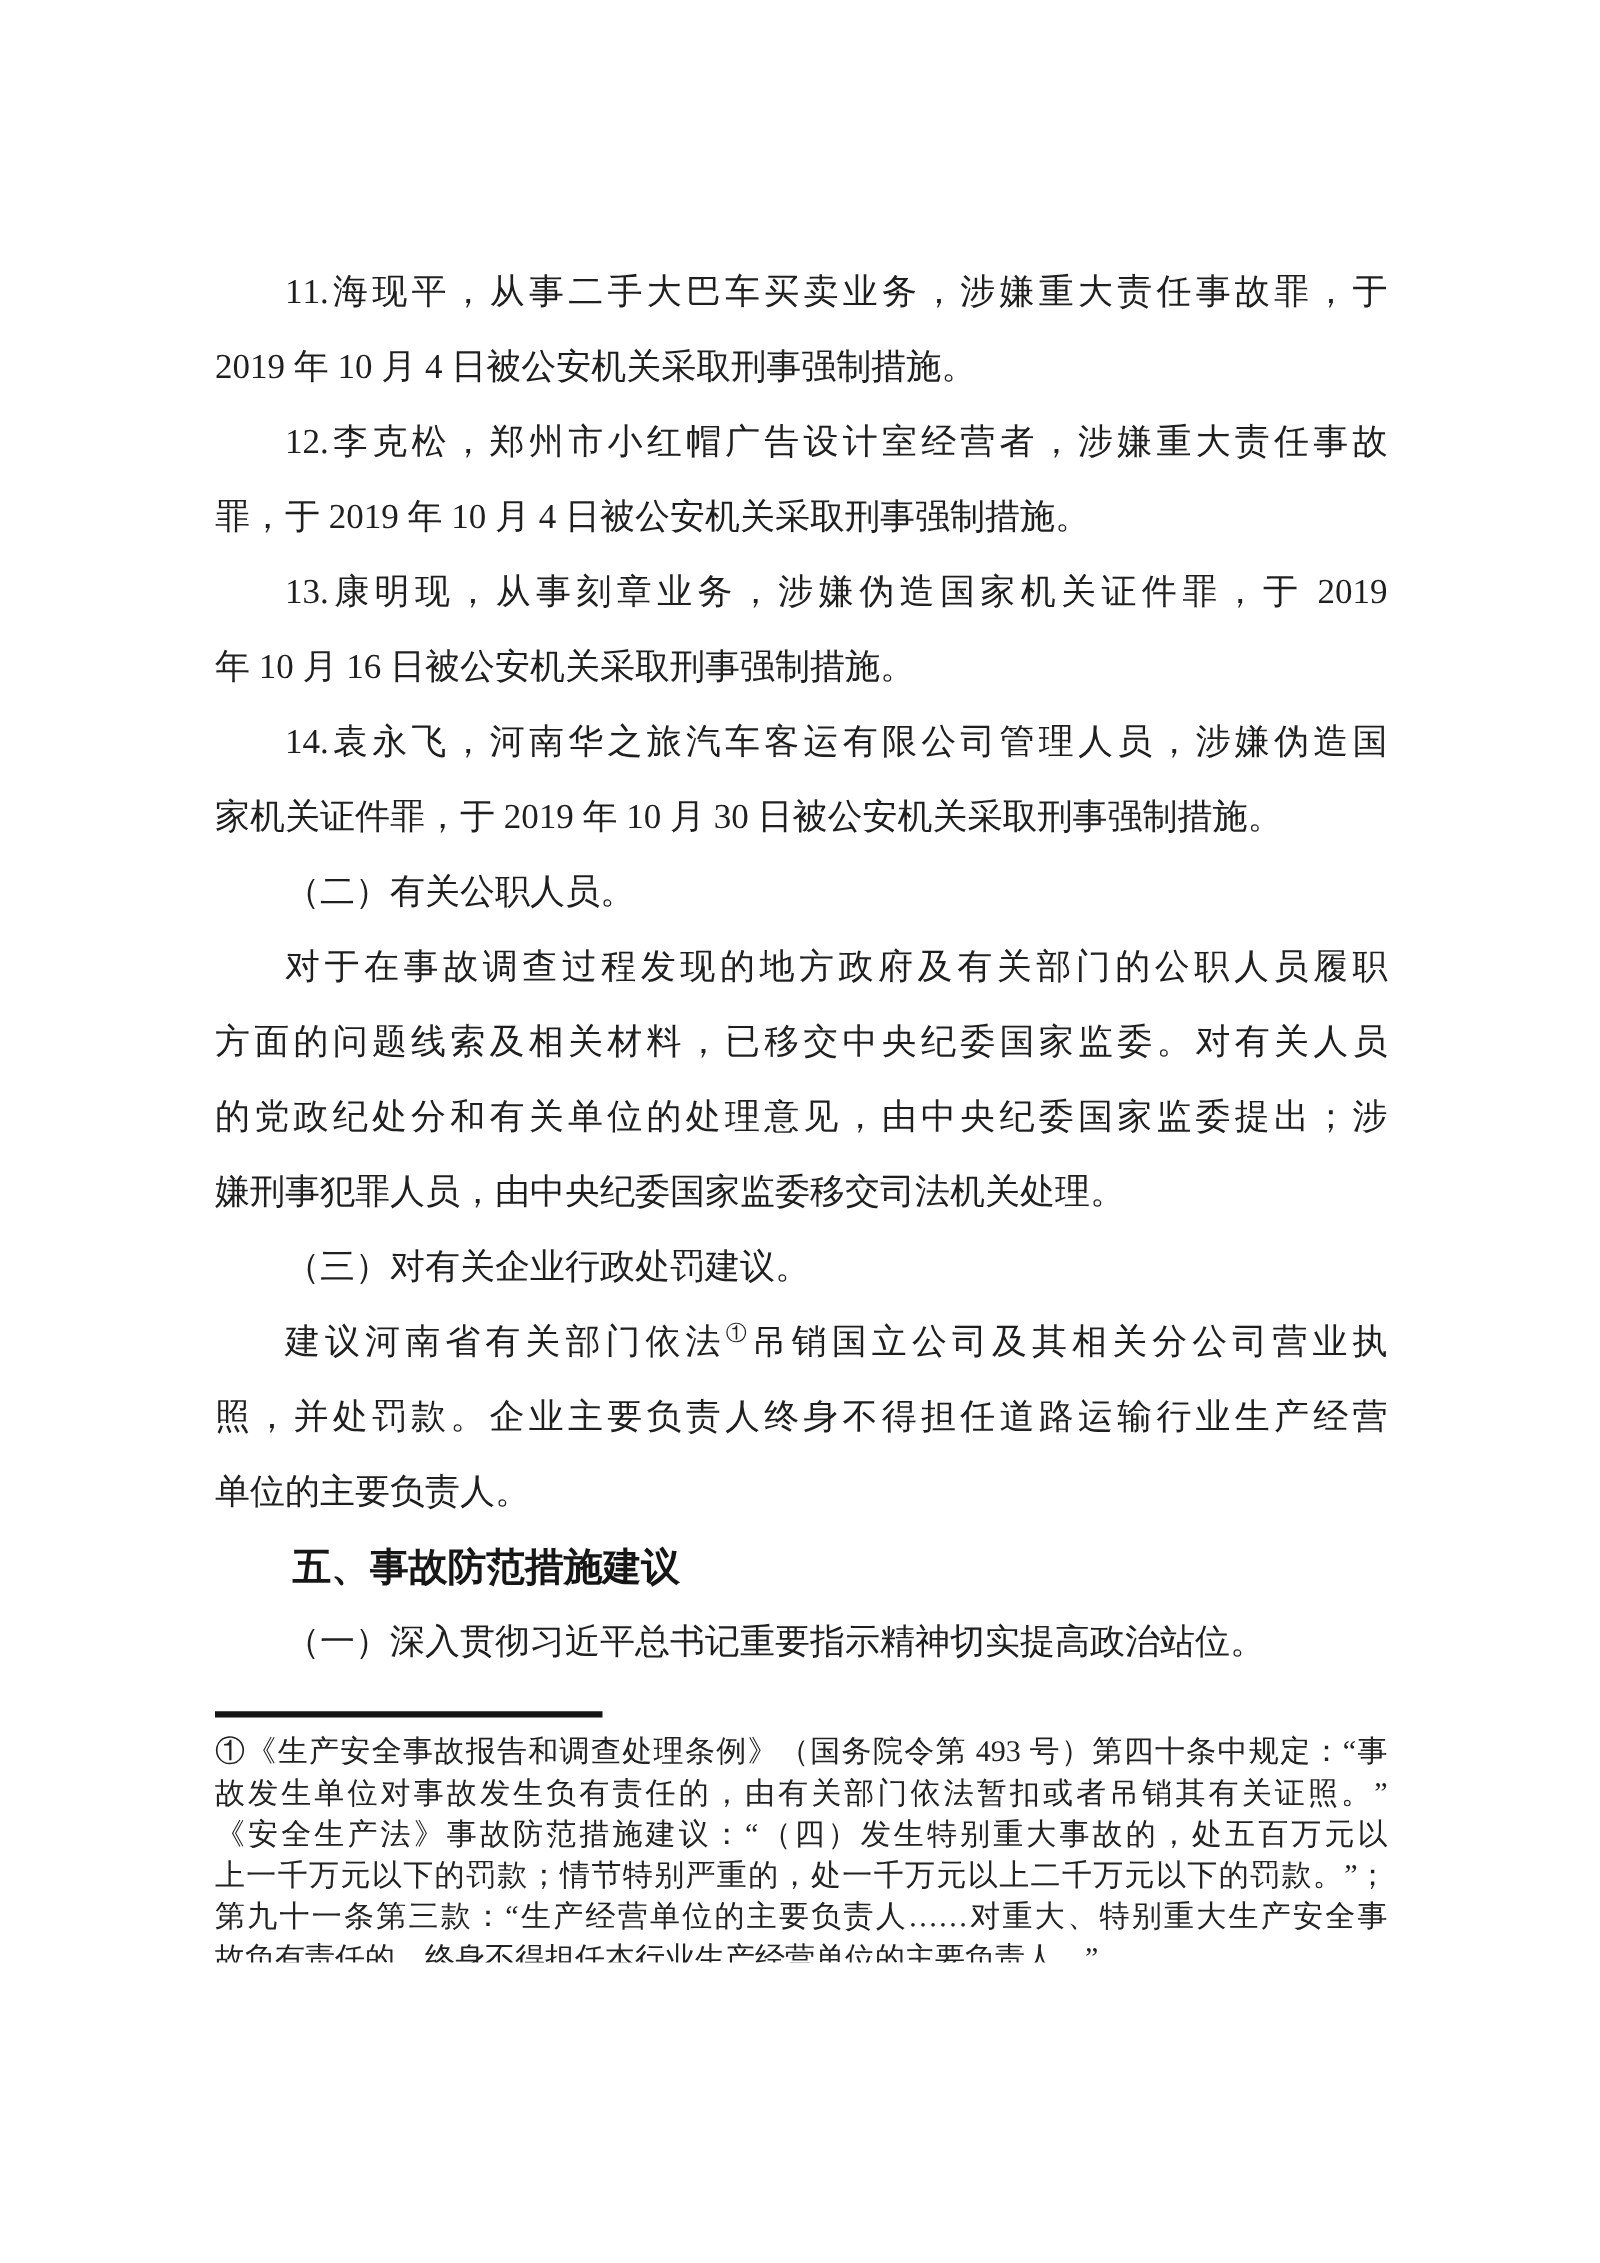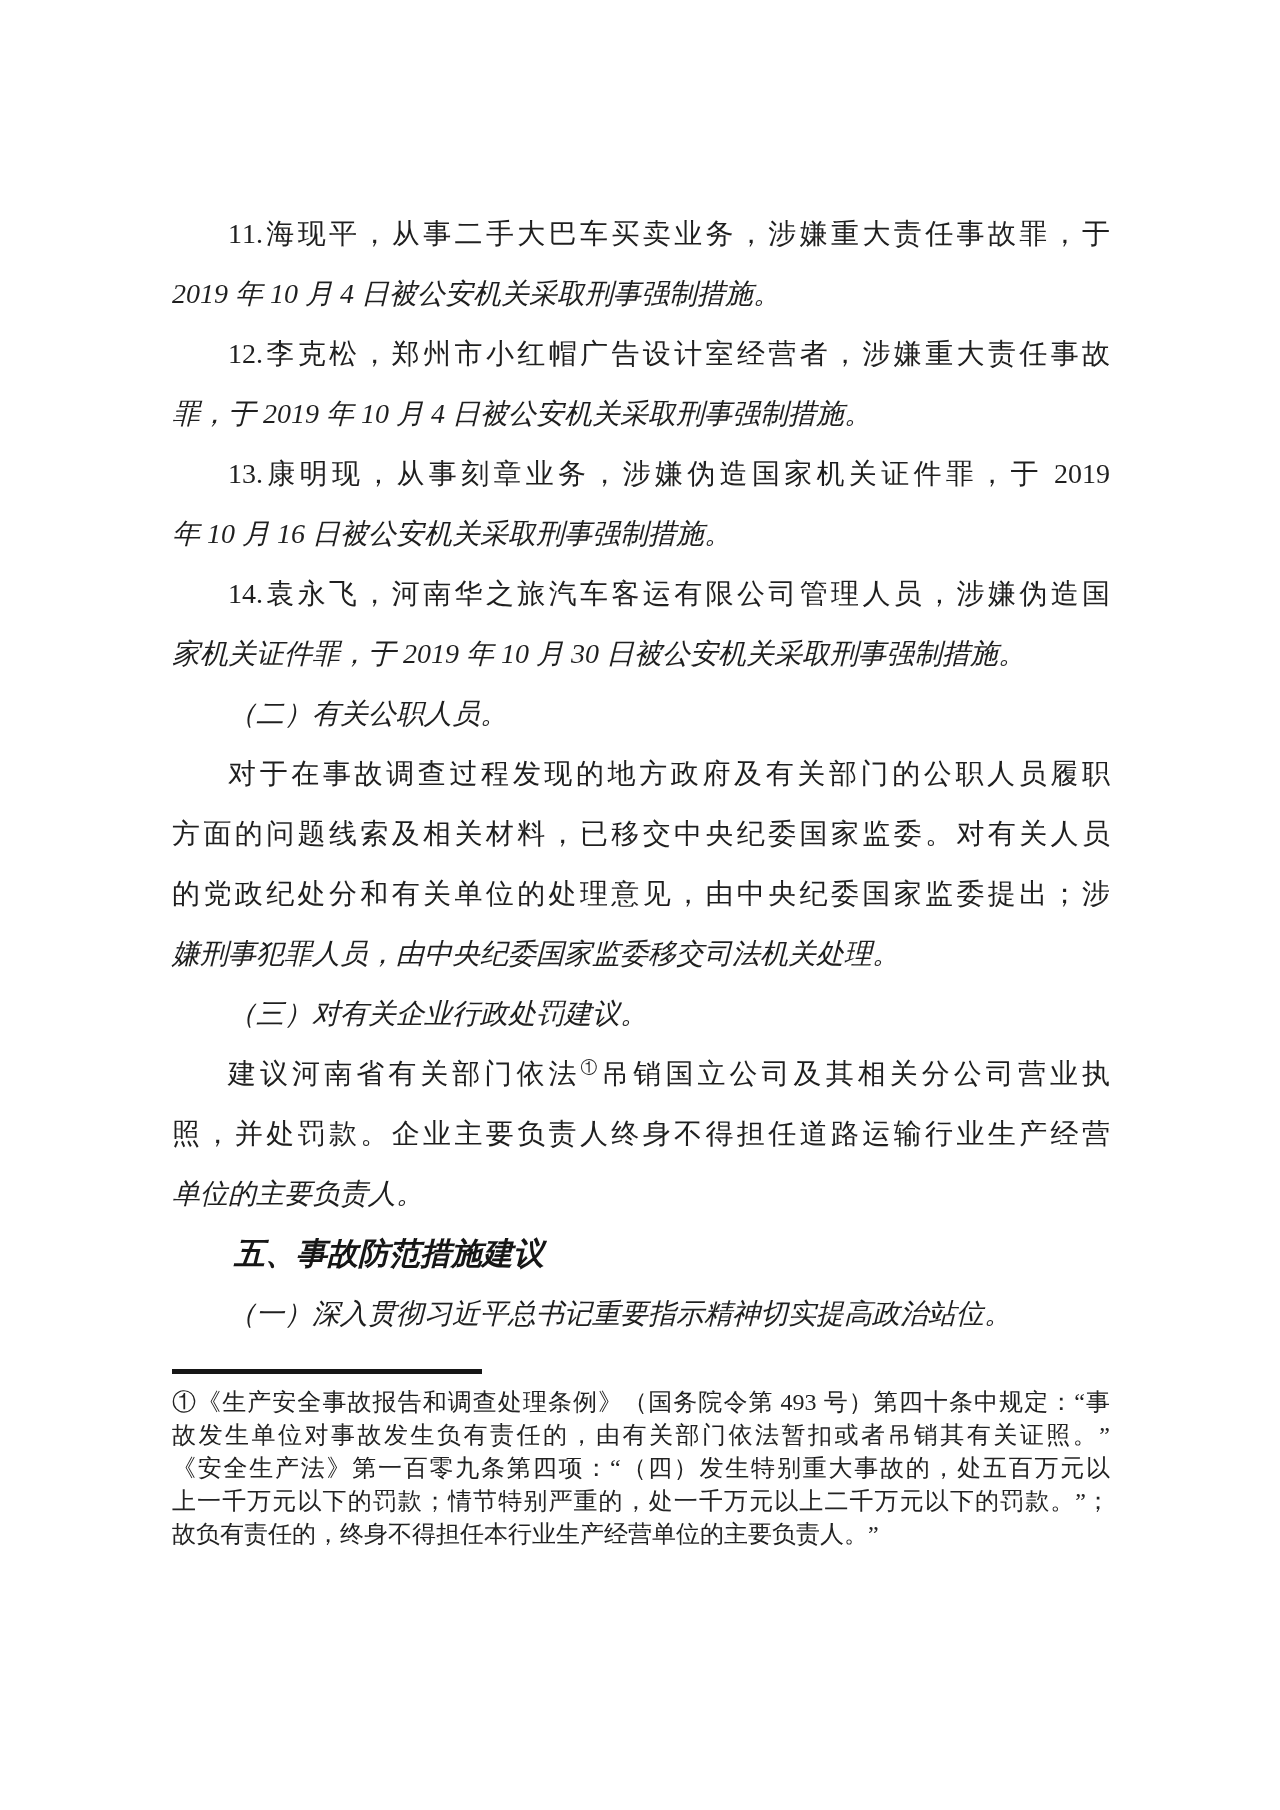--- a/index.html
+++ b/index.html
@@ -31,21 +31,20 @@
     font-size: 28px;
     text-align: justify;
     text-align-last: justify;
     text-justify: inter-character;
     white-space: normal;
     overflow: visible;
   }
   .line.end {
     text-align: left;
     text-align-last: left;
-    font-style: italic;
   }
   .line.indent { text-indent: 2em; text-align: center; }
 
   .line.heading {
     font-family: "Liberation Sans", "DejaVu Sans", sans-serif;
     font-weight: 700;
     font-size: 31px;
     color: #161616;
   }
 
@@ -119,20 +118,21 @@
       <div class="line body end">单位的主要负责人。</div>
       <div class="line heading end indent">五、事故防范措施建议</div>
       <div class="line subhead end indent">（一）深入贯彻习近平总书记重要指示精神切实提高政治站位。</div>
     </main>
 
   <div class="footnote">
     <div class="fn-sep"></div>
     <div class="fn-lines">
         <div class="fn-line">①《生产安全事故报告和调查处理条例》（国务院令第 493 号）第四十条中规定：“事</div>
         <div class="fn-line">故发生单位对事故发生负有责任的，由有关部门依法暂扣或者吊销其有关证照。”</div>
-        <div class="fn-line">《安全生产法》第一百零九条第四项：“（四）发生特别重大事故的，处五百万元以</div>
+        <div class="fn-line">《安全生产法》事故防范措施建议：“（四）发生特别重大事故的，处五百万元以</div>
         <div class="fn-line">上一千万元以下的罚款；情节特别严重的，处一千万元以上二千万元以下的罚款。”；</div>
+        <div class="fn-line">第九十一条第三款：“生产经营单位的主要负责人……对重大、特别重大生产安全事</div>
         <div class="fn-line end">故负有责任的，终身不得担任本行业生产经营单位的主要负责人。”</div>
       </div>
   </div>
 
   <div class="page-number">18</div>
 </div>
 
 </body></html>

